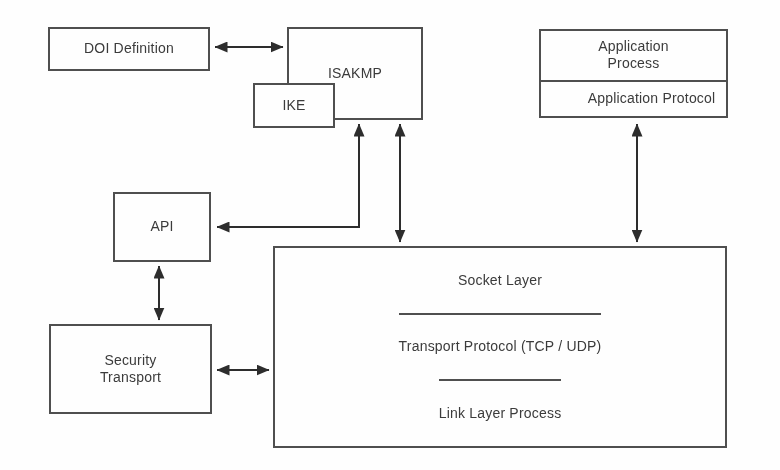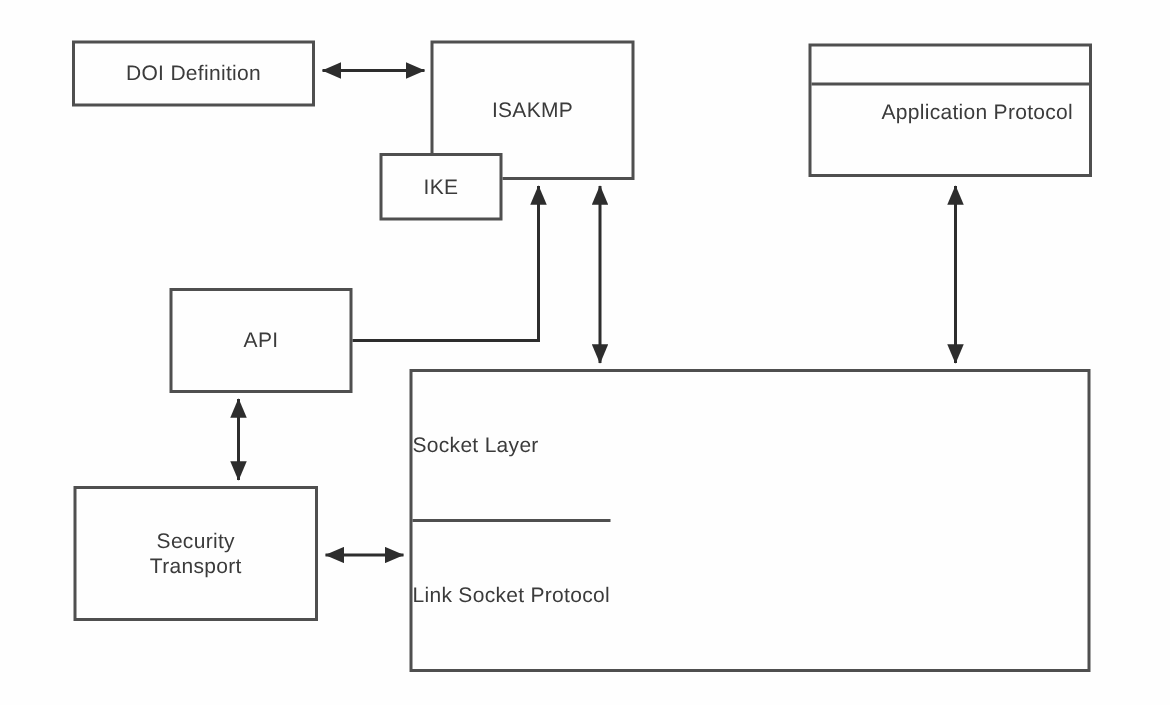--- a/index.html
+++ b/index.html
@@ -48,33 +48,33 @@
     font-size: 14px;
     letter-spacing: 0.2px;
     z-index: 2;
   }
   .lbl {
     white-space: pre-line;
     line-height: 1.25;
   }
   .box-doi       { left: 48px;  top: 27px;  width: 162px; height: 44px; }
   .box-isakmp    { left: 287px; top: 27px;  width: 136px; height: 93px; }
-  .box-ike       { left: 253px; top: 102px;  width: 82px;  height: 45px; z-index: 3; }
+  .box-ike       { left: 253px; top: 83px;  width: 82px;  height: 45px; z-index: 3; }
   .box-app       { left: 539px; top: 29px;  width: 189px; height: 89px; flex-direction: column; align-items: stretch; padding: 0; }
   .app-row {
     display: flex;
     align-items: center;
     justify-content: center;
     box-sizing: border-box;
   }
   .app-row-process  { height: 51px; }
   .app-row-protocol { height: 38px; border-top: 2px solid var(--color-border); padding-left: 36px; }
-  .box-api       { left: 113px; top: 192px; width: 122px;  height: 70px; text-align: right; }
+  .box-api       { left: 113px; top: 192px; width: 98px;  height: 70px; text-align: right; }
   .box-security  { left: 49px;  top: 324px; width: 163px; height: 90px; }
-  .box-stack     { left: 273px; top: 246px; width: 454px; height: 202px; flex-direction: column; align-items: flex-start; padding: 0; }
+  .box-stack     { left: 273px; top: 246px; width: 454px; height: 202px; flex-direction: column; align-items: center; padding: 0; }
   .stack-row {
     flex: 1 1 0;
     display: flex;
     align-items: center;
     justify-content: center;
     box-sizing: border-box;
   }
   .stack-row + .stack-row {
     border-top: 2px solid var(--color-border);
   }
@@ -104,36 +104,43 @@
 
   <div class="box box-ike">
     <span class="lbl">IKE</span>
   </div>
 
   <div class="box box-doi">
     <span class="lbl">DOI Definition</span>
   </div>
 
   <div class="box box-app">
+    <div class="app-row app-row-process">
+      <span class="lbl">Application
+Process</span>
+    </div>
     <div class="app-row app-row-protocol">
       <span class="lbl">Application Protocol</span>
     </div>
   </div>
 
   <div class="box box-api">
     <span class="lbl">API</span>
   </div>
 
   <div class="box box-security">
     <span class="lbl">Security
 Transport</span>
   </div>
 
   <div class="box box-stack">
     <div class="stack-row">
       <span class="lbl">Socket Layer</span>
     </div>
     <div class="stack-row">
-      <span class="lbl">Link Socket Protocol</span>
+      <span class="lbl">Transport Protocol (TCP / UDP)</span>
+    </div>
+    <div class="stack-row">
+      <span class="lbl">Link Layer Process</span>
     </div>
   </div>
 
 </div>
 
 </body></html>

